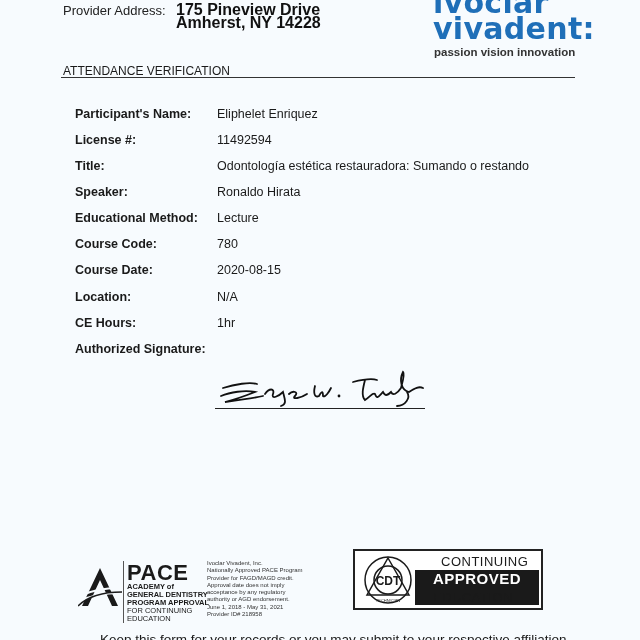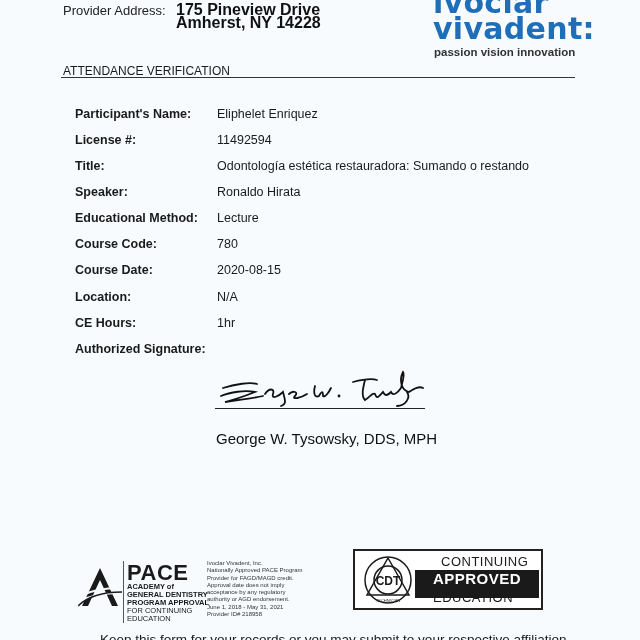--- a/index.html
+++ b/index.html
@@ -32,21 +32,21 @@
   .pace-logo { left:78px; top:566px; }
   .pace-divider { left:123px; top:561px; width:1px; height:62px; background:#555; }
   .pace-text { left:127px; top:563px; }
   .pace-big { font-size:22px; font-weight:bold; letter-spacing:0.5px; line-height:20px; }
   .pace-small { font-size:7.5px; font-weight:bold; line-height:8px; }
   .pace-note { left:207px; top:560px; font-size:6px; line-height:7.3px; color:#333; width:110px; }
 
   .cdt-box { left:353px; top:549px; width:186px; height:57px; border:2px solid #222; background:#fff; }
   .cdt-seal { left:8px; top:4px; }
   .cdt-cont { position:absolute; left:86px; top:3px; font-size:13px; letter-spacing:0.5px; }
-  .cdt-appr { position:absolute; left:60px; top:19px; width:124px; height:28px; background:#1a1a1a;
+  .cdt-appr { position:absolute; left:60px; top:19px; width:124px; height:35px; background:#1a1a1a;
               color:#fff; font-weight:bold; font-size:15px; text-align:center; line-height:18px; letter-spacing:0.5px; }
   .cdt-edu { position:absolute; left:78px; top:39px; font-size:13px; letter-spacing:0.5px; }
 
   .footer { left:100px; top:632px; font-size:13.5px; white-space:nowrap; }
 </style>
 </head>
 <body>
 
 <div class="abs prov-label">Provider Address:</div>
 <div class="abs prov-addr">
@@ -103,21 +103,20 @@
 
 <svg class="abs sig-svg" width="215" height="42" viewBox="0 0 215 42">
   <path d="M8 22 C20 18, 35 16, 42 18 M6 30 C15 26, 30 24, 40 26 C30 30, 18 34, 10 36 C25 34, 40 32, 48 30 M50 28 C54 22, 60 22, 58 28 C56 34, 64 30, 68 26 C70 34, 72 38, 66 40 M74 28 C78 24, 84 26, 80 30 C76 34, 86 32, 92 28" stroke="#111" stroke-width="1.8" fill="none" stroke-linecap="round"></path>
   <path d="M100 20 C98 28, 100 32, 104 30 C106 26, 108 24, 108 30 C110 32, 114 26, 116 22" stroke="#111" stroke-width="1.8" fill="none" stroke-linecap="round"></path>
   <circle cx="124" cy="30" r="1.4" fill="#111"></circle>
   <path d="M138 16 C146 14, 156 12, 162 14 M150 14 C148 22, 146 30, 150 34 C156 30, 158 26, 160 28 C162 34, 164 30, 168 26 C170 30, 172 30, 176 26 C178 30, 182 28, 186 22 C188 14, 190 8, 188 6 C184 14, 186 24, 194 26 C200 22, 204 20, 208 22 M192 26 C196 32, 190 40, 182 40" stroke="#111" stroke-width="1.8" fill="none" stroke-linecap="round"></path>
 </svg>
 <div class="abs sig-line"></div>
 
 <div class="abs signer">
-  <div>George W. Tysowsky, DDS, MPH</div>
 </div>
 
 <svg class="abs pace-logo" width="44" height="42" viewBox="0 0 44 42">
   <path d="M22 2 L40 40 L34 40 L22 14 L10 40 L4 40 Z" fill="#1a1a1a"></path>
   <path d="M2 30 C14 24, 28 22, 42 22" stroke="#f7fbfe" stroke-width="2" fill="none"></path>
   <path d="M2 35 C14 29, 28 27, 42 27" stroke="#f7fbfe" stroke-width="2" fill="none"></path>
   <path d="M0 40 C10 30, 26 26, 44 26" stroke="#1a1a1a" stroke-width="1.5" fill="none"></path>
 </svg>
 <div class="abs pace-divider"></div>
 <div class="abs pace-text">

